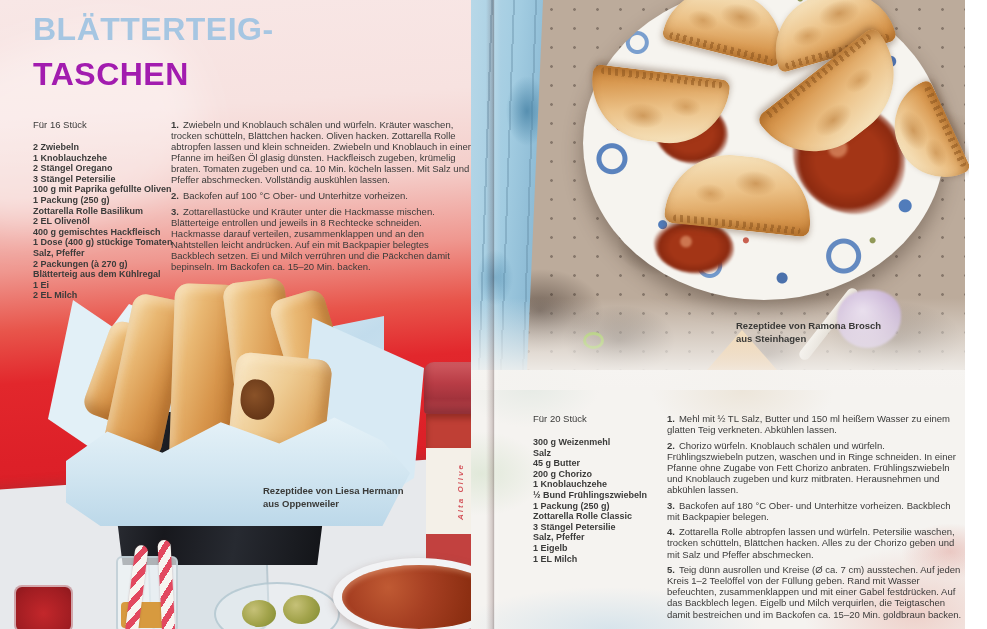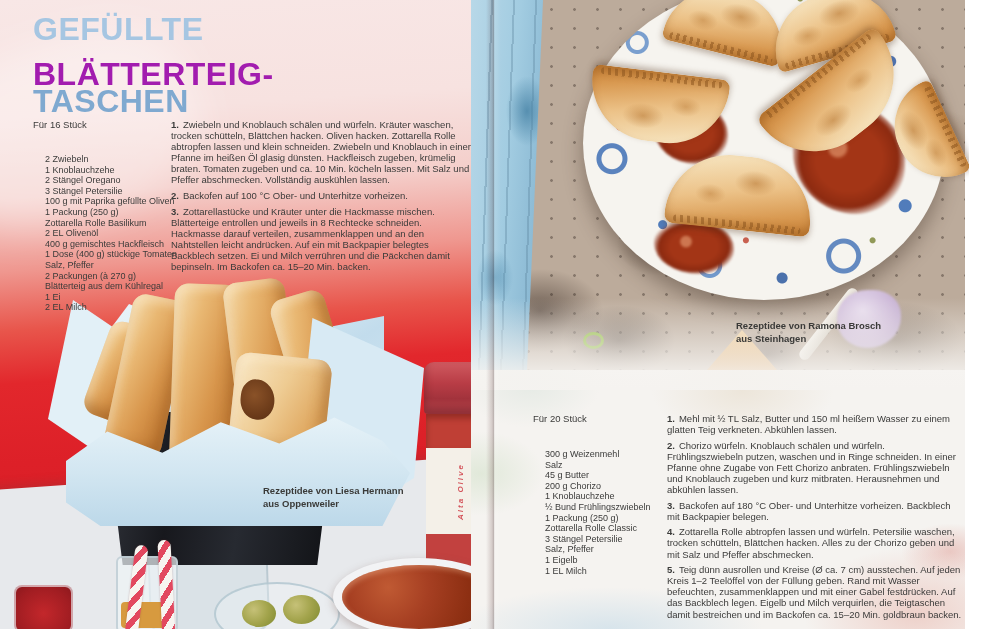--- a/index.html
+++ b/index.html
@@ -83,21 +83,21 @@
     box-shadow:inset 2px 3px 5px rgba(255,200,160,0.35);}
 
   .lp-title{left:33px;top:16px;margin:0;font-weight:bold;font-size:32px;line-height:27.5px;
     letter-spacing:0.5px;}
   .lp-title span{display:block;}
   .lp-title span:nth-child(1){color:#a6c6e2;}
   .lp-title span:nth-child(2){color:#a21caf;margin-top:17px;}
   .lp-title span:nth-child(3){color:#7fa9d0;}
   .yield{font-size:9.5px;font-weight:normal;color:#3b3b3a;}
   .lp-yield{left:33px;top:119px;}
-  .ing{list-style:none;margin:12px;padding:0;font-size:9px;font-weight:normal;line-height:10.6px;
+  .ing{list-style:none;margin:0;padding:0;font-size:9px;font-weight:bold;line-height:10.6px;
     white-space:nowrap;color:#3b3b3a;}
   .lp-ing{left:33px;top:142px;width:160px;}
   .steps{font-size:9.5px;line-height:11.1px;color:#3b3b3a;}
   .steps .step{margin:0 0 4.5px 0;}
   .steps .num{font-weight:bold;margin-right:4px;}
   .lp-steps{left:171px;top:119px;width:300px;}
   .credit{font-size:9.5px;font-weight:bold;line-height:12.5px;color:#3a3a38;z-index:12;}
   .credit span{display:block;}
   .lp-credit{left:263px;top:485px;}
 
@@ -229,21 +229,20 @@
     </div>
     <div class="abs lp-strawjar"></div>
     <div class="abs straw s1"></div>
     <div class="abs straw s2"></div>
     <div class="abs lp-dishglass"></div>
     <div class="abs olive o1"></div>
     <div class="abs olive o2"></div>
     <div class="abs lp-salsabowl"></div>
 
     <h1 class="abs lp-title">
-      <span>GEFÜLLTE</span>
       <span>BLÄTTERTEIG-</span>
       <span>TASCHEN</span>
     </h1>
     <div class="abs yield lp-yield">Für 16 Stück</div>
     <ul class="abs ing lp-ing">
       <li>2 Zwiebeln</li>
       <li>1 Knoblauchzehe</li>
       <li>2 Stängel Oregano</li>
       <li>3 Stängel Petersilie</li>
       <li>100 g mit Paprika gefüllte Oliven</li>

